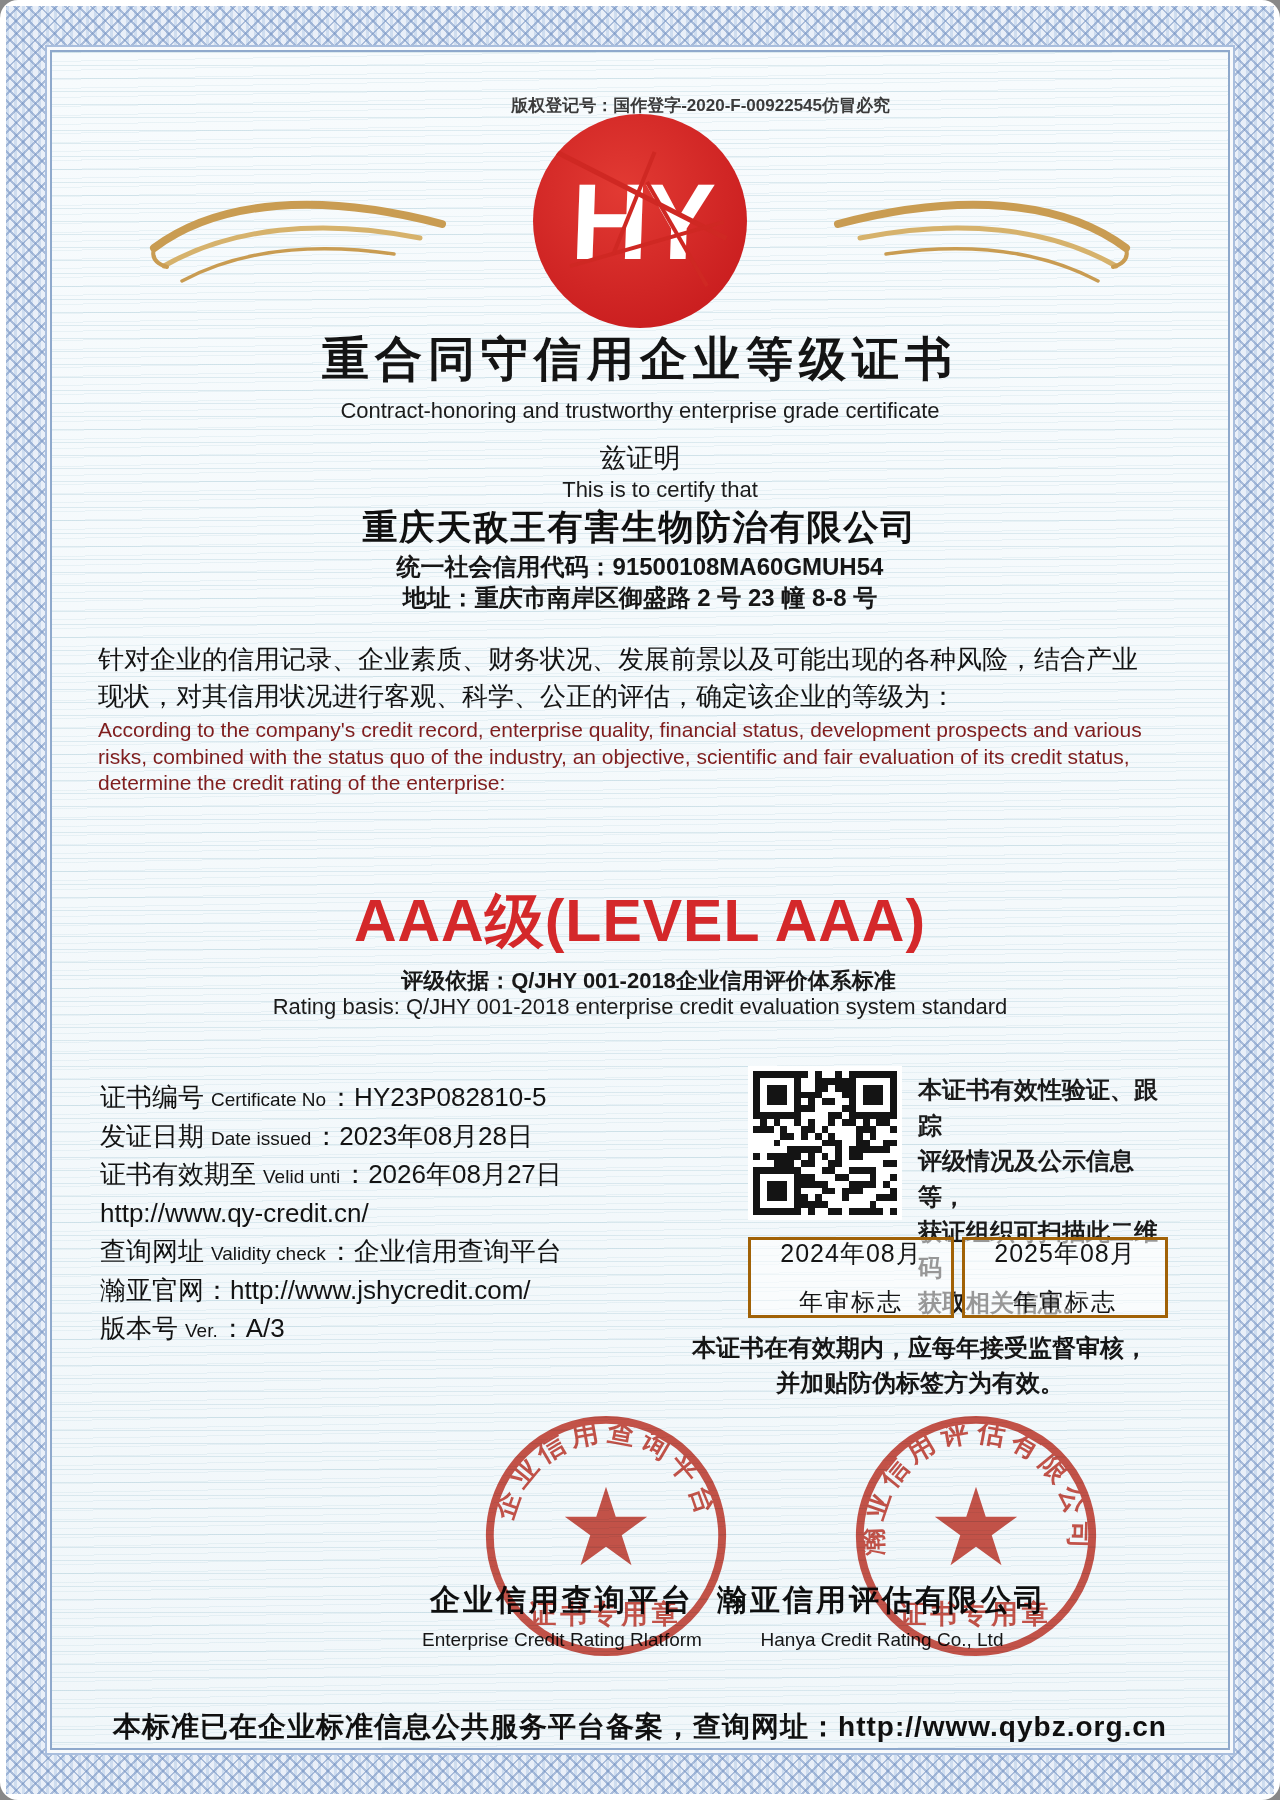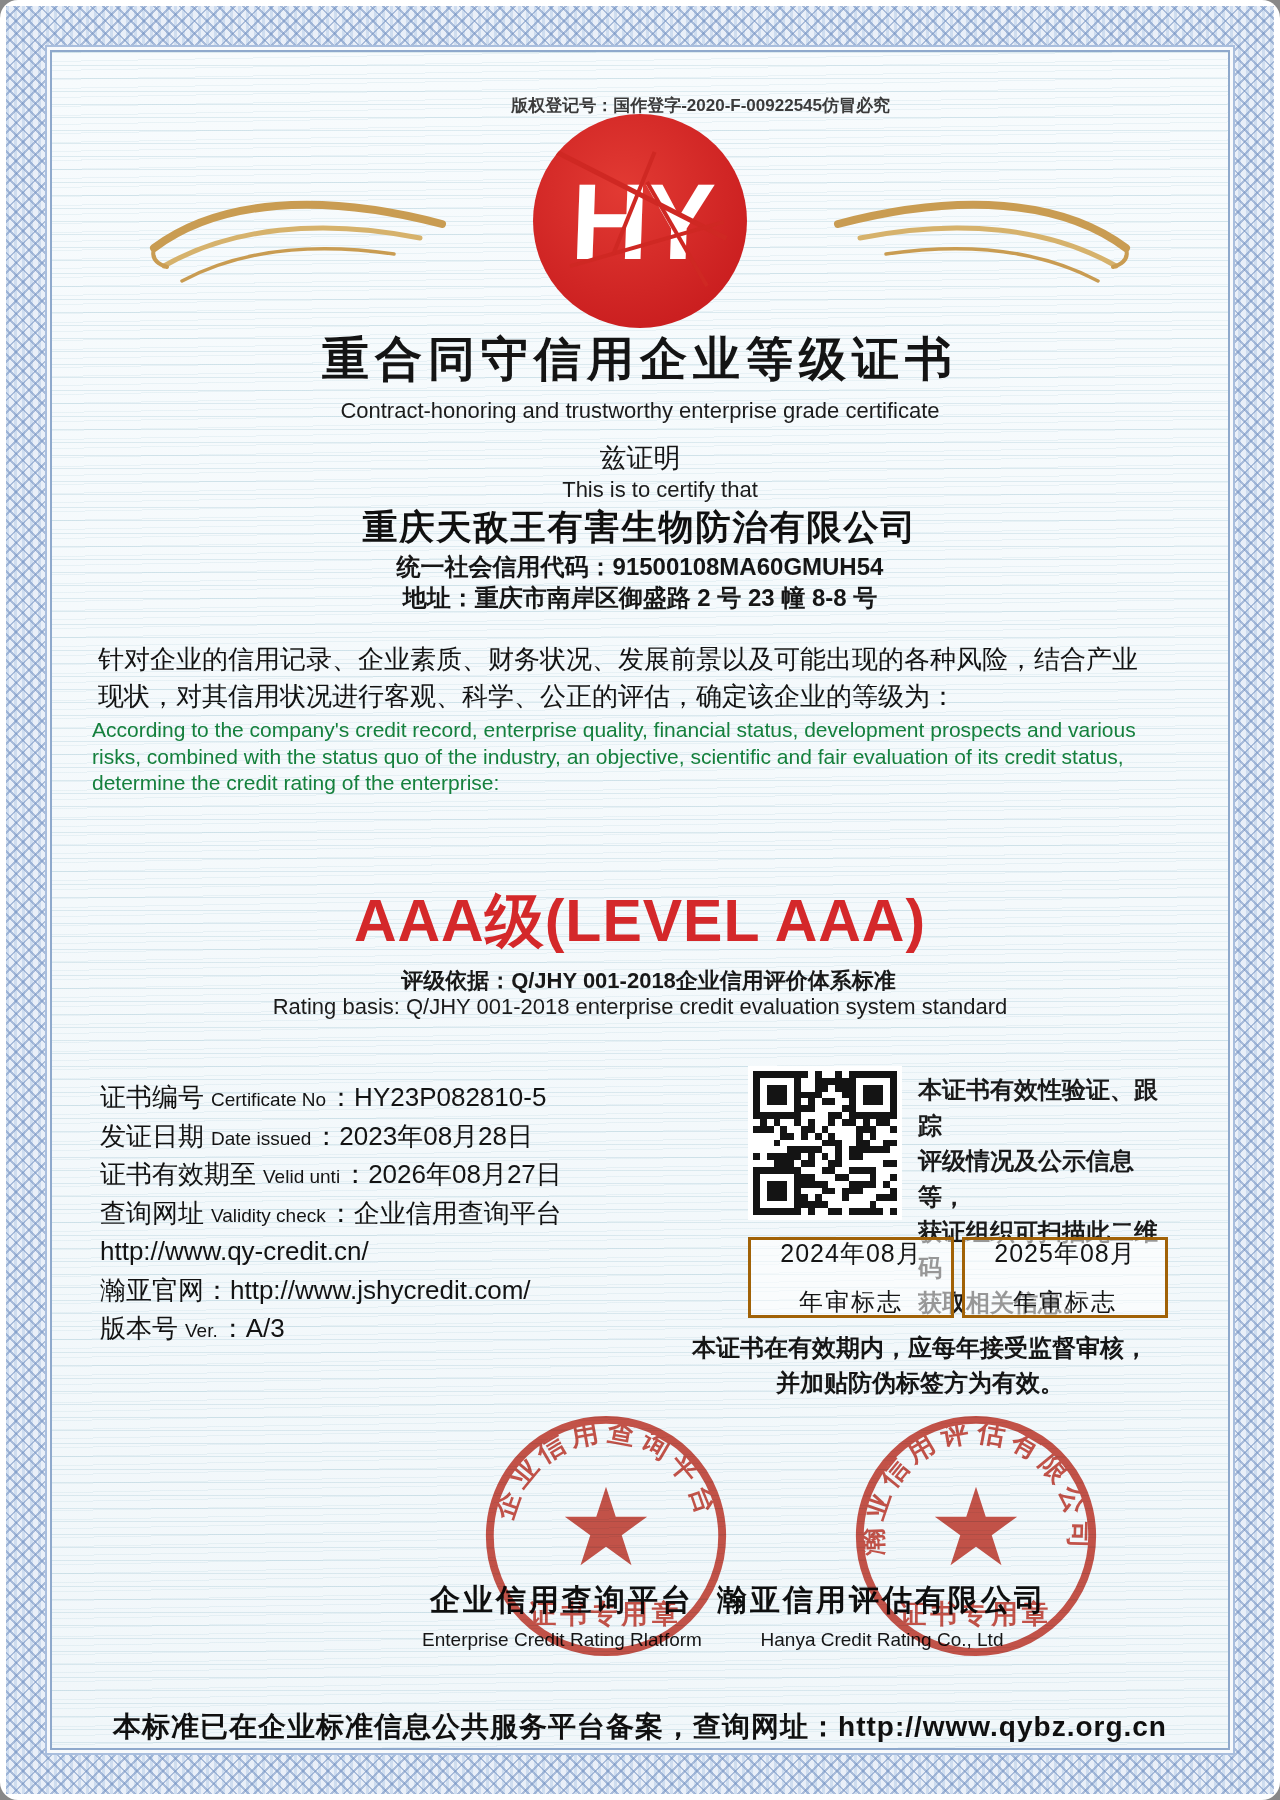--- a/index.html
+++ b/index.html
@@ -44,21 +44,21 @@
     font-size:22px; font-weight:500; color:#1b1b1b; }
 
   .certify-zh { position:absolute; top:440px; left:0; right:0; text-align:center; font-size:27px; color:#161616; }
   .certify-en { position:absolute; top:477px; left:0; right:0; text-align:center; font-size:22px; color:#1b1b1b;padding-left:40px; }
   .company    { position:absolute; top:504px; left:0; right:0; text-align:center;
     font-size:35px; font-weight:800; letter-spacing:2px; color:#101010;font-family:Liberation Serif, serif; }
   .credit-code{ position:absolute; top:551px; left:0; right:0; text-align:center; font-size:24px; font-weight:600; color:#161616; }
   .address    { position:absolute; top:582px; left:0; right:0; text-align:center; font-size:24px; font-weight:600; color:#161616; }
 
   .para-zh { position:absolute; top:641px; left:98px; right:96px; font-size:26px; line-height:37px; color:#131313; }
-  .para-en { position:absolute; top:717px; left:92px; right:92px; font-size:21px; line-height:26.5px; color:#15803d; }
+  .para-en { position:absolute; top:717px; left:98px; right:92px; font-size:21px; line-height:26.5px; color:#7f1d1d; }
 
   .level { position:absolute; top:882px; left:0; right:0; text-align:center;
     font-size:59px; font-weight:800; color:#d4282a; letter-spacing:1px; }
   .basis-zh { position:absolute; top:966px; left:0; right:0; text-align:center; font-size:22px; font-weight:600; color:#181818;margin-left:17px; }
   .basis-en { position:absolute; top:994px; left:0; right:0; text-align:center; font-size:22px; color:#1b1b1b; }
 
   .details { position:absolute; left:100px; top:1080px; }
   .detail-row { line-height:35.5px; white-space:nowrap; color:#131313; }
   .dzh { font-size:26px; }
   .den { font-size:19px; margin:0 2px 0 7px; }
@@ -151,24 +151,24 @@
     <div class="detail-row">
       <span class="dzh">证书编号</span><span class="den">Certificate No</span><span class="dval">：</span><span class="dval">HY23P082810-5</span>
     </div>
     <div class="detail-row">
       <span class="dzh">发证日期</span><span class="den">Date issued</span><span class="dval">：</span><span class="dval">2023年08月28日</span>
     </div>
     <div class="detail-row">
       <span class="dzh">证书有效期至</span><span class="den">Velid unti</span><span class="dval">：</span><span class="dval">2026年08月27日</span>
     </div>
     <div class="detail-row">
+      <span class="dval">http://www.qy-credit.cn/</span>
+    </div>
+    <div class="detail-row">
       <span class="dzh">查询网址</span><span class="den">Validity check</span><span class="dval">：</span><span class="dval">企业信用查询平台</span>
-    </div>
-    <div class="detail-row">
-      <span class="dval">http://www.qy-credit.cn/</span>
     </div>
     <div class="detail-row">
       <span class="dzh">瀚亚官网</span><span class="dval">：</span><span class="dval">http://www.jshycredit.com/</span>
     </div>
     <div class="detail-row">
       <span class="dzh">版本号</span><span class="den">Ver.</span><span class="dval">：</span><span class="dval">A/3</span>
     </div>
   </div>
 
   <div class="qr" id="qr">

